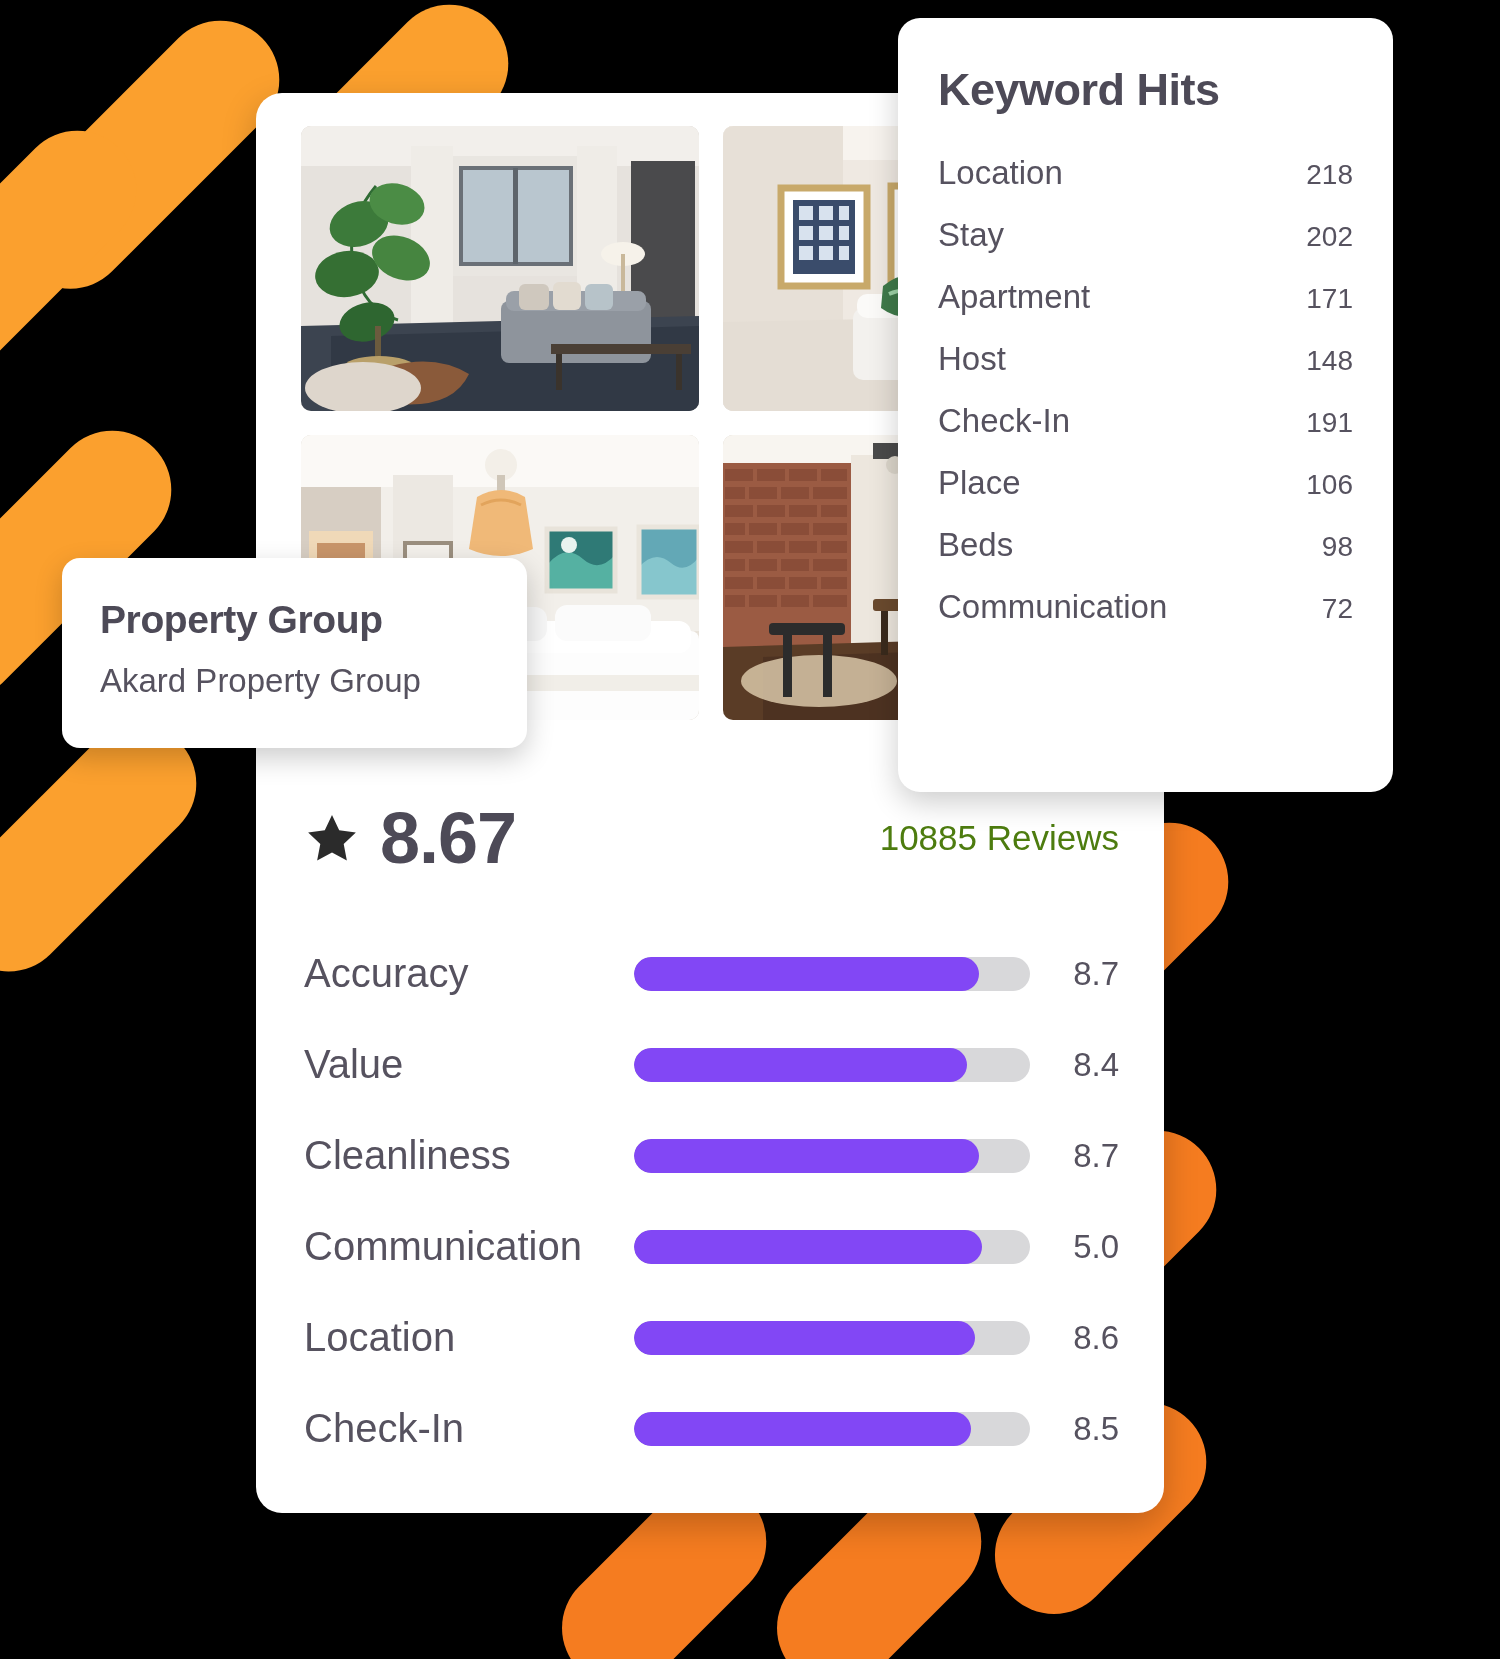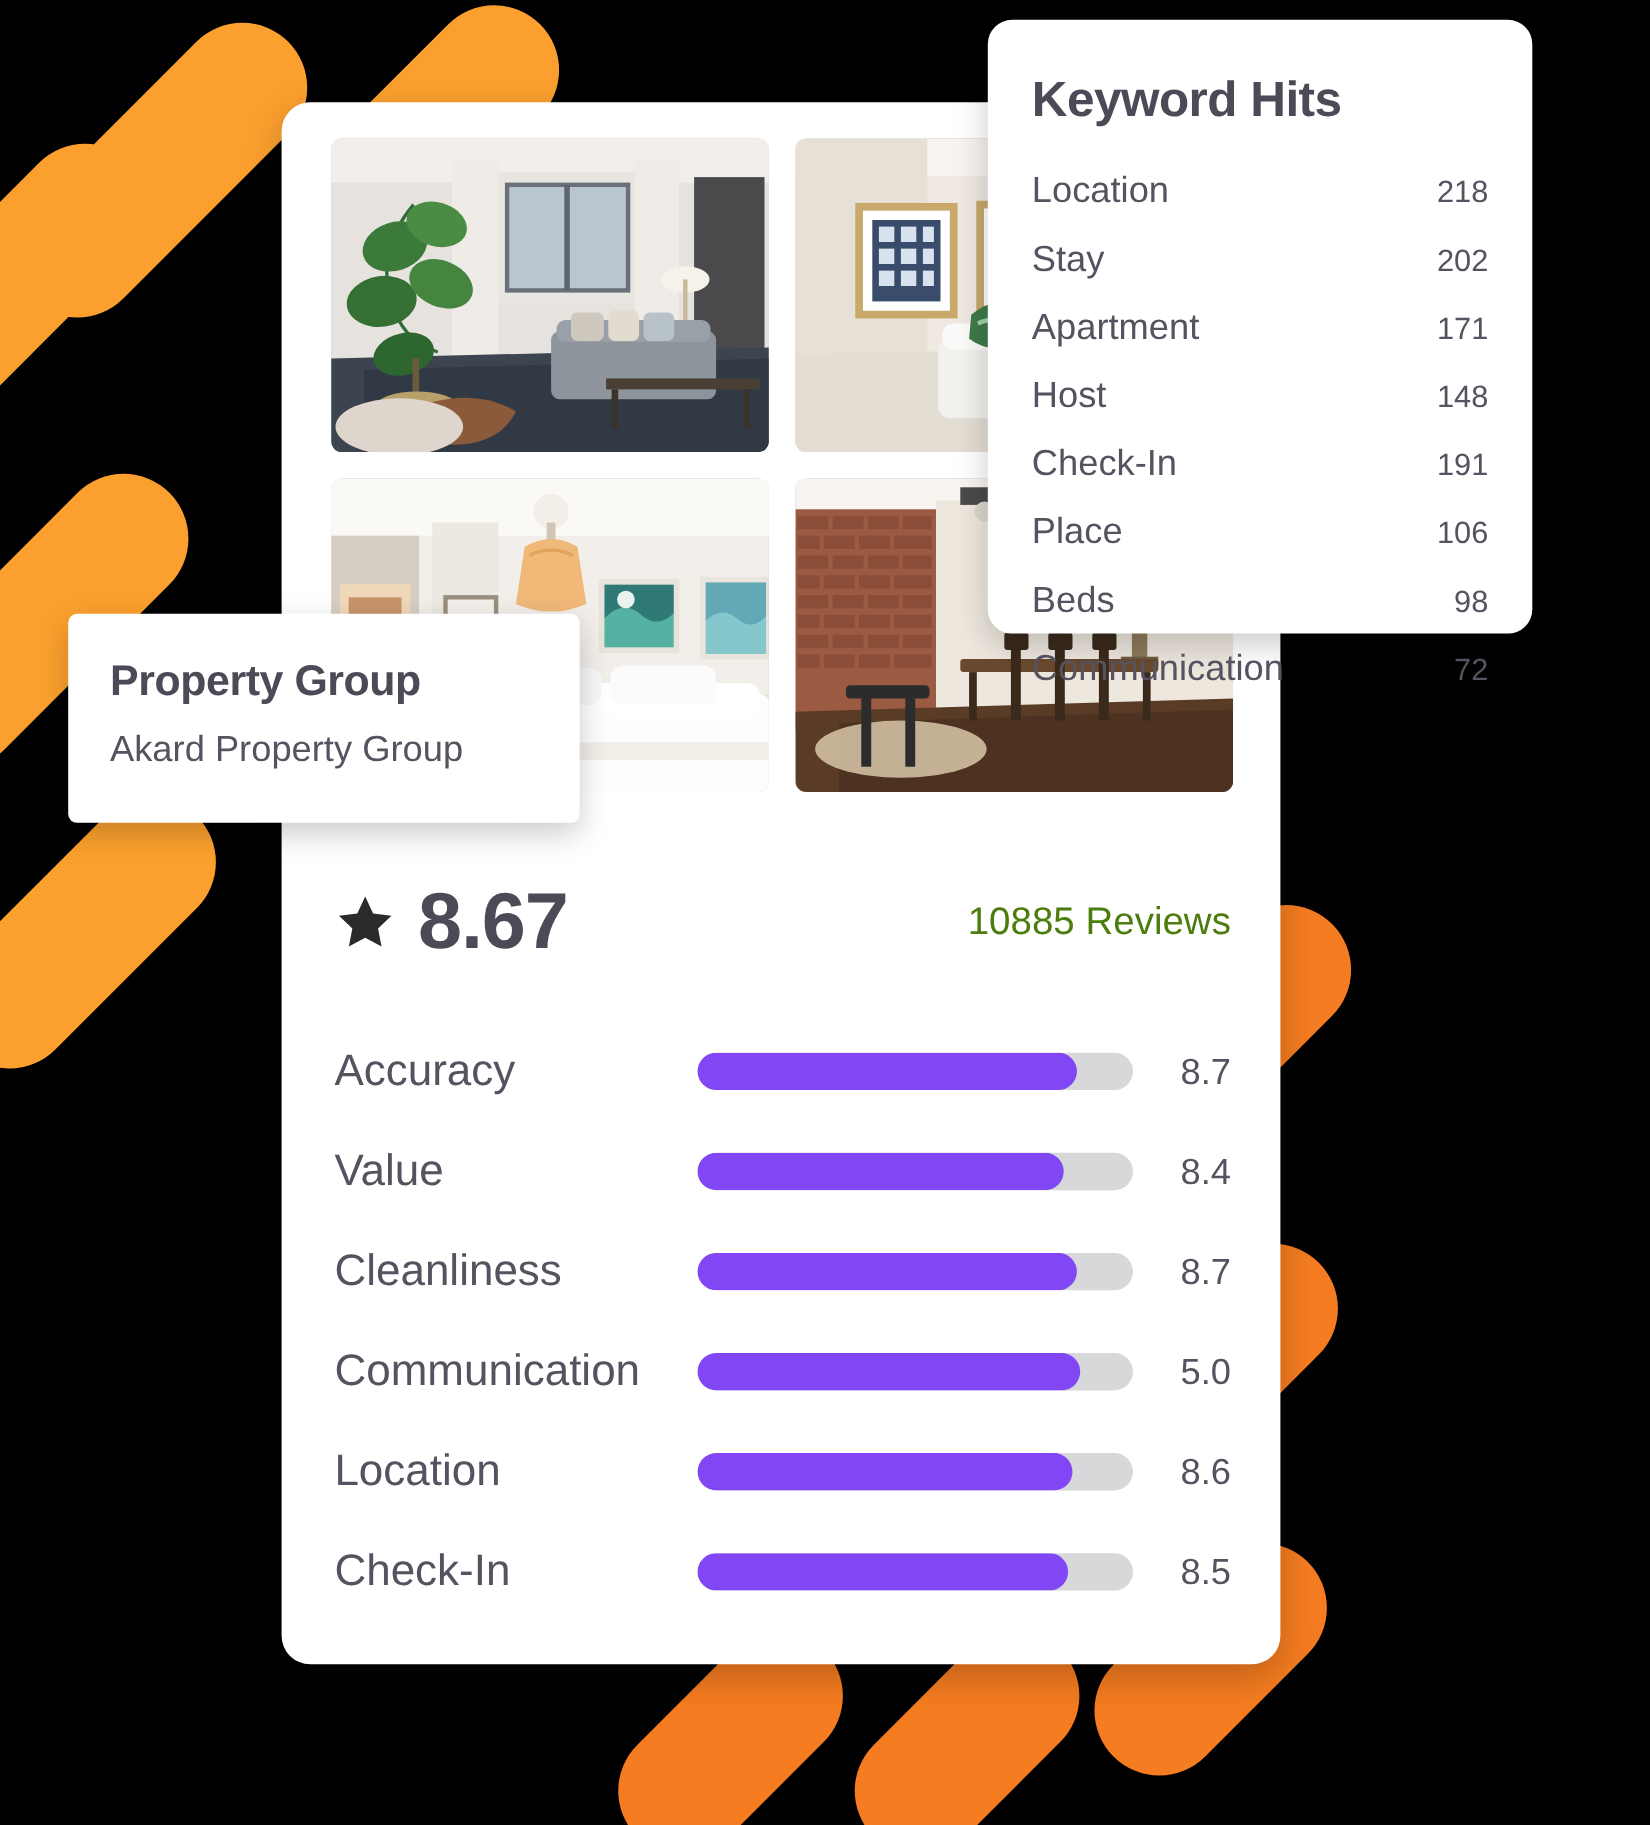--- a/index.html
+++ b/index.html
@@ -42,35 +42,35 @@
   .bar-label{width:330px;font-size:40px;color:#56525f;flex:none;}
   .track{
     width:396px;height:34px;border-radius:999px;background:#d8d8da;
     position:relative;flex:none;overflow:hidden;
   }
   .fill{position:absolute;left:0;top:0;bottom:0;background:#8247f5;border-radius:999px;}
   .bar-value{flex:1;text-align:right;font-size:33px;color:#56525f;}
 
   
   .kw-card{
-    position:absolute;left:898px;top:18px;width:495px;height:558px;
+    position:absolute;left:898px;top:18px;width:495px;height:774px;
     background:#fff;border-radius:22px;
     box-shadow:0 10px 30px rgba(0,0,0,.20);
     padding:0 40px;box-sizing:border-box;
   }
   .kw-title{font-size:45px;font-weight:700;color:#4d4a57;margin-top:46px;letter-spacing:-.5px;}
   .kw-list{margin-top:38px;display:flex;flex-direction:column;}
   .kw-row{display:flex;align-items:baseline;justify-content:space-between;height:62px;}
   .kw-name{font-size:33px;color:#56525f;}
   .kw-count{font-size:28px;color:#56525f;}
 
   
   .pg-card{
     position:absolute;left:62px;top:558px;width:465px;height:190px;
-    background:#fff;border-radius:8px;
+    background:#fff;border-radius:18px;
     box-shadow:0 10px 28px rgba(0,0,0,.20);
     padding:0 38px;box-sizing:border-box;
   }
   .pg-title{font-size:39px;font-weight:700;color:#4d4a57;margin-top:40px;letter-spacing:-.4px;}
   .pg-sub{font-size:33px;color:#56525f;margin-top:20px;}
 </style>
 </head>
 <body>
 
 <div class="stage">

